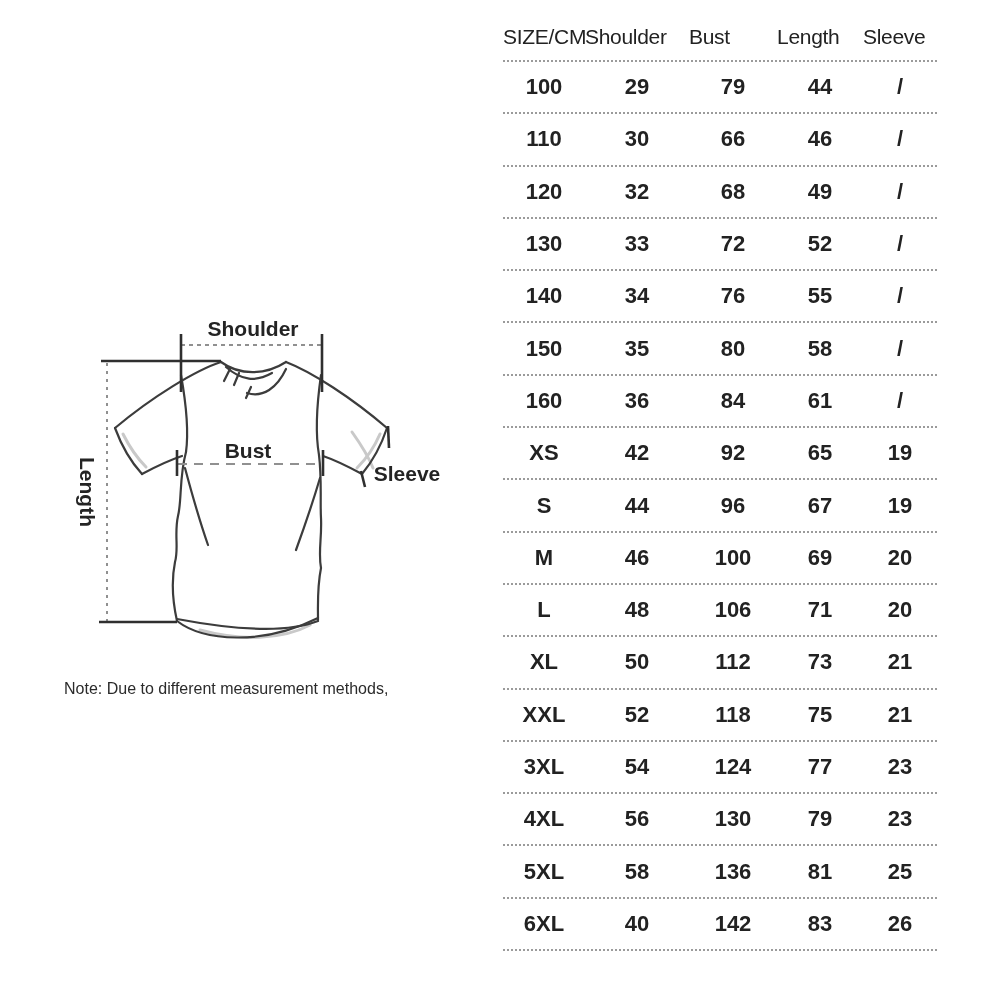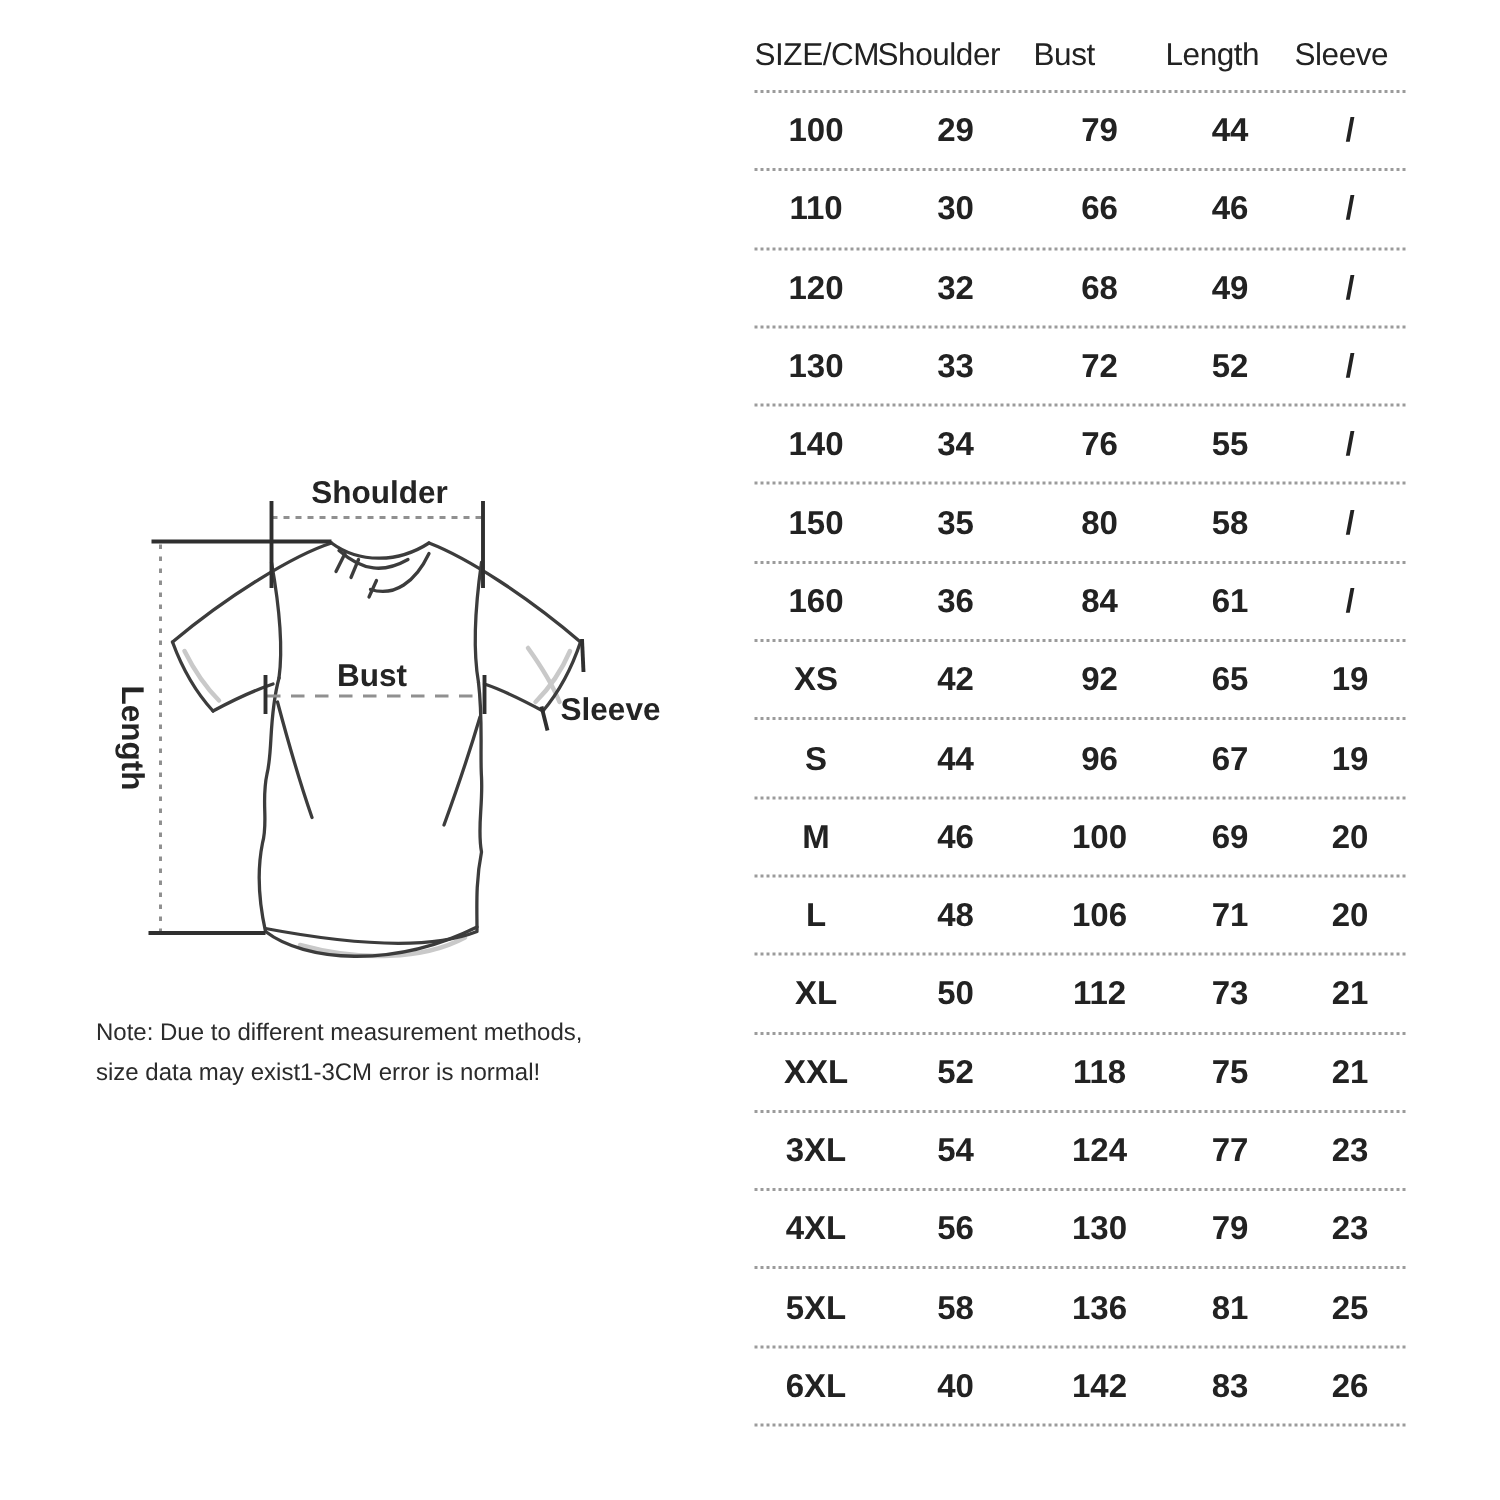--- a/index.html
+++ b/index.html
@@ -97,21 +97,20 @@
     </g>
   </svg>
 
   <span class="diagram-label" style="left:253px;top:329px">Shoulder</span>
   <span class="diagram-label" style="left:248px;top:451px">Bust</span>
   <span class="diagram-label length-label" style="left:87px;top:492px">Length</span>
   <span class="diagram-label" style="left:407px;top:474px">Sleeve</span>
 
   <div class="note">
     <div>Note: Due to different measurement methods,</div>
-    <div>size data may exist1-3CM error is normal!</div>
   </div>
 
   <div class="size-table">
     <div class="thead">
       <span class="th">SIZE/CM</span>
       <span class="th">Shoulder</span>
       <span class="th">Bust</span>
       <span class="th">Length</span>
       <span class="th">Sleeve</span>
     </div>

